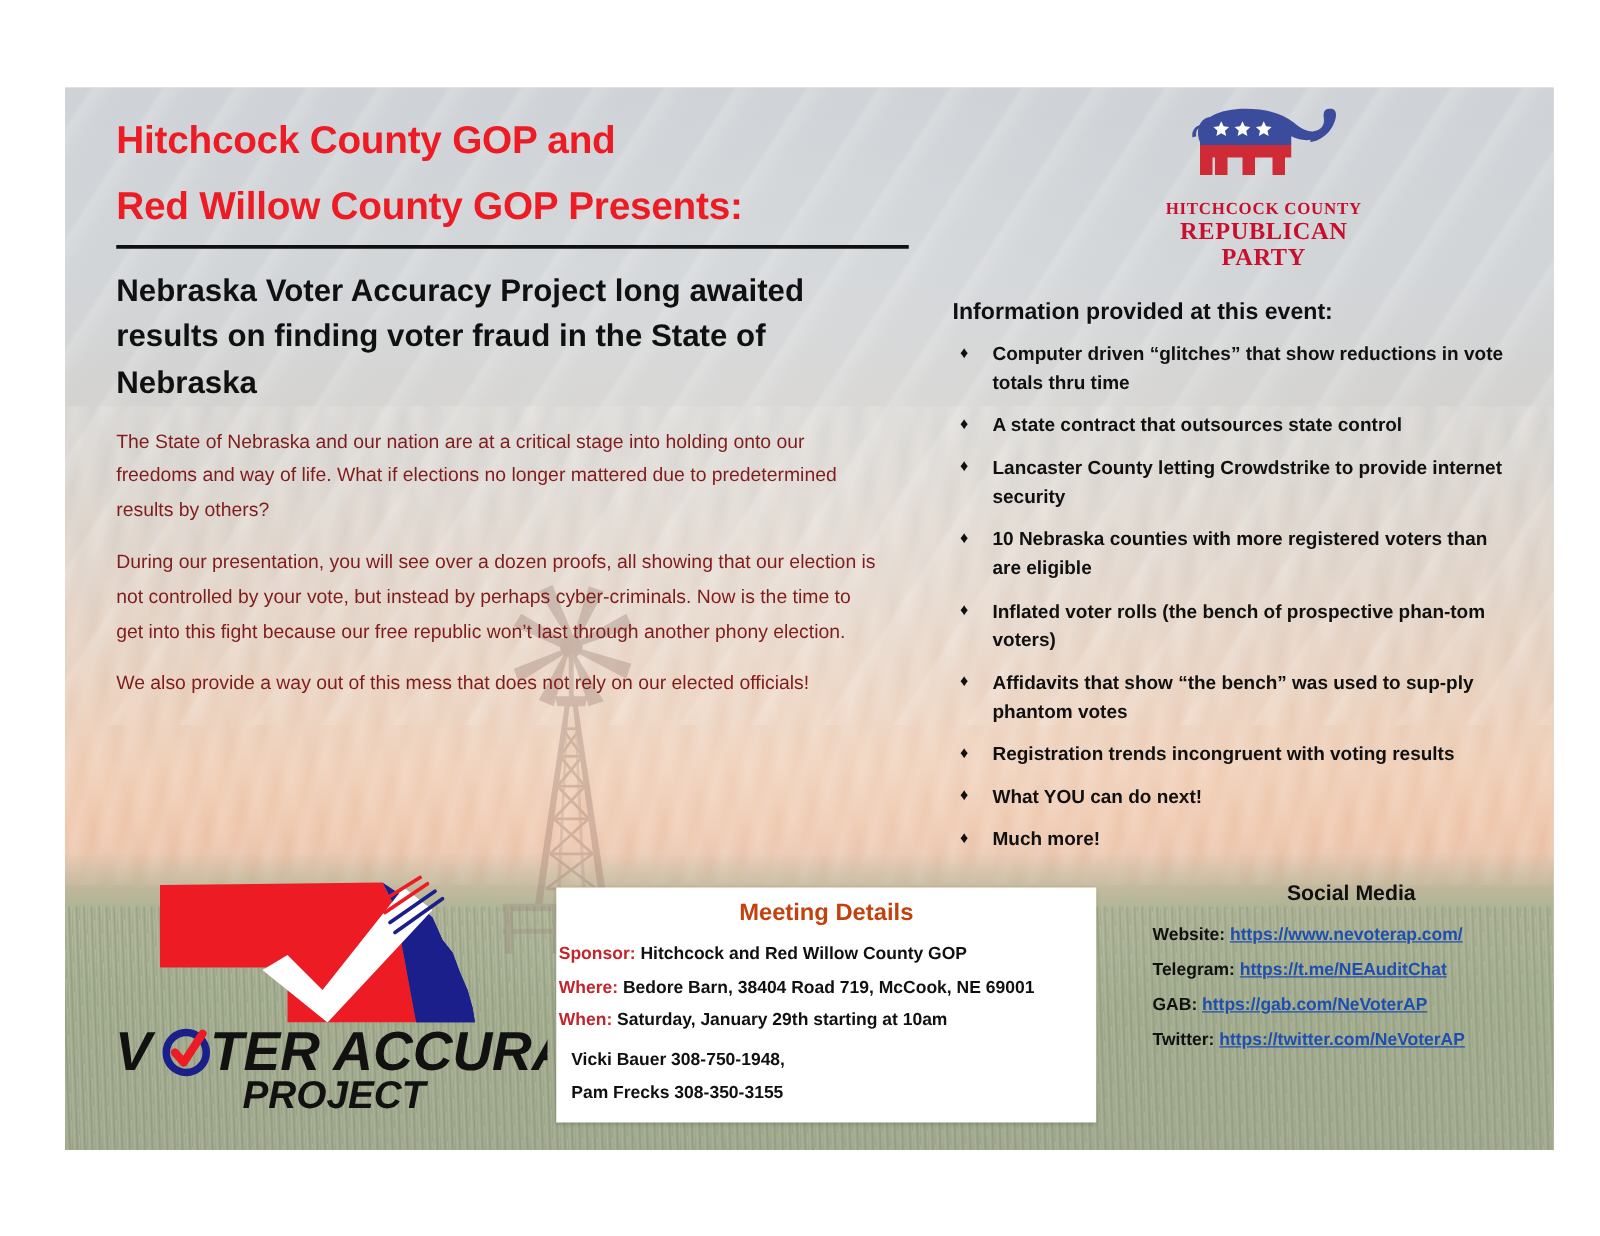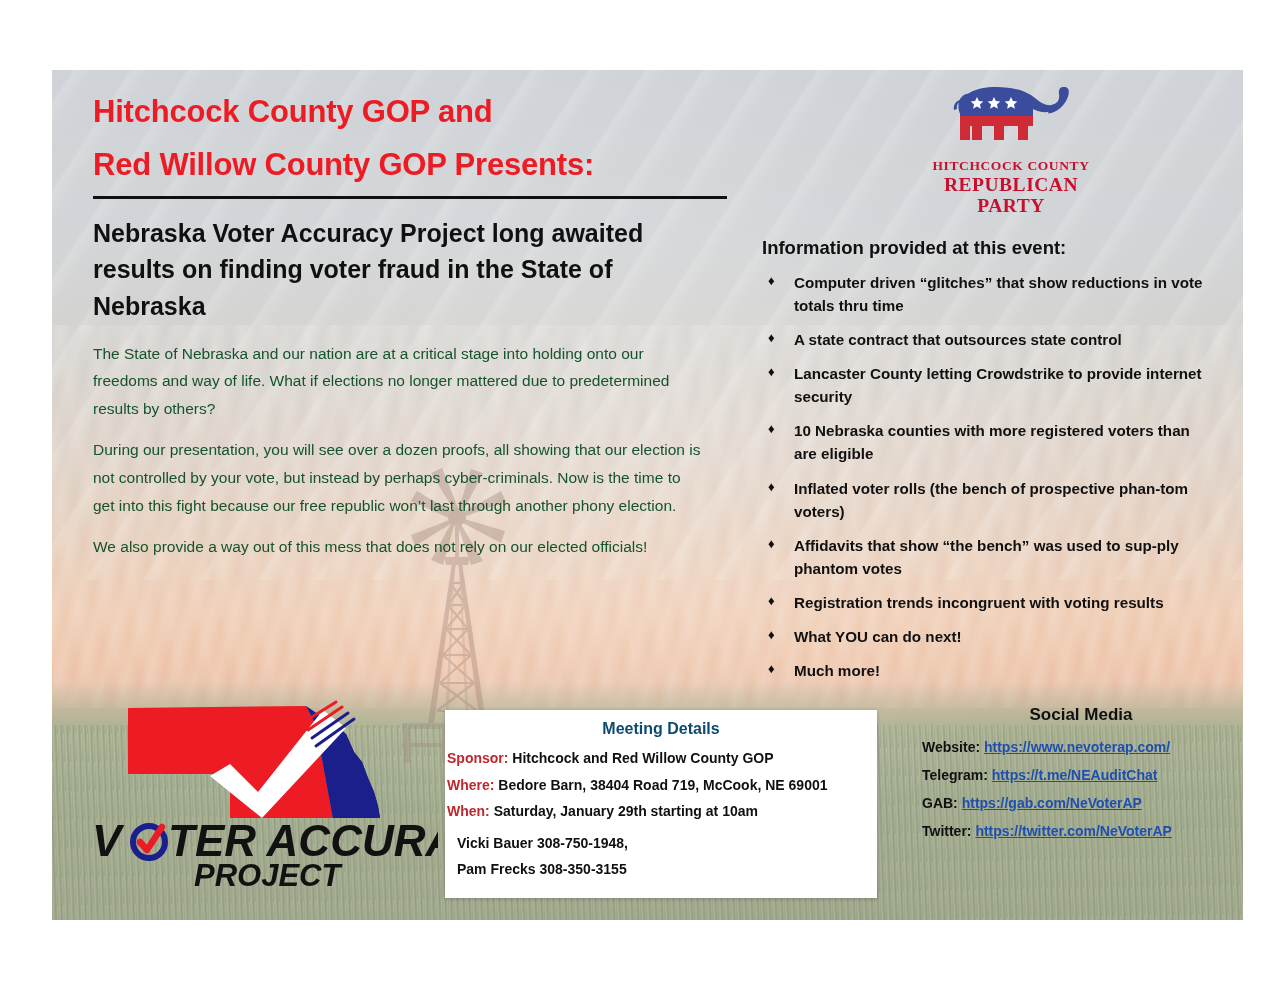--- a/index.html
+++ b/index.html
@@ -97,21 +97,21 @@
   .rule{
     width:634px; height:0;
     border-top:3px solid #101010;
     margin:0 0 16px 0;
   }
   .subtitle{
     color:#101010; font-size:25px; font-weight:bold;
     line-height:1.45; margin:0 0 16px 0; width:600px;
   }
   .para{
-    color:#14532d; font-size:15.5px; line-height:1.78;
+    color:#7f1d1d; font-size:15.5px; line-height:1.78;
     margin:0 0 14px 0; width:608px;
   }
 
   
   .right-col{position:absolute; left:704px; top:8px; width:450px;}
   .gop-logo{
     width:200px; margin:0 auto 2px auto; text-align:center;
     position:relative; left:30px;
   }
   .gop-name1{
@@ -141,21 +141,21 @@
 
   
   .meeting{
     position:absolute; left:393px; top:640px;
     width:432px; height:188px;
     background:#ffffff;
     box-shadow:0 1px 4px rgba(0,0,0,.22);
   }
   .meeting h3{
     margin:10px 0 12px 0; text-align:center;
-    font-size:16px; font-weight:bold; color:#0c4a6e;
+    font-size:19px; font-weight:bold; color:#c2410c;
   }
   .mrow{
     font-size:14px; font-weight:bold; color:#101010;
     margin:0 0 9px 0; padding-left:2px; line-height:1.25;
   }
   .mrow .lbl{color:#C0272D;}
   .more-wrap{display:flex; padding-left:12px; margin-bottom:6px;}
   .more-wrap .lbl{color:#C0272D; font-size:14px; font-weight:bold; width:162px;}
   .more-wrap .vals{font-size:14px; font-weight:bold; color:#101010; line-height:1.9;}
 

